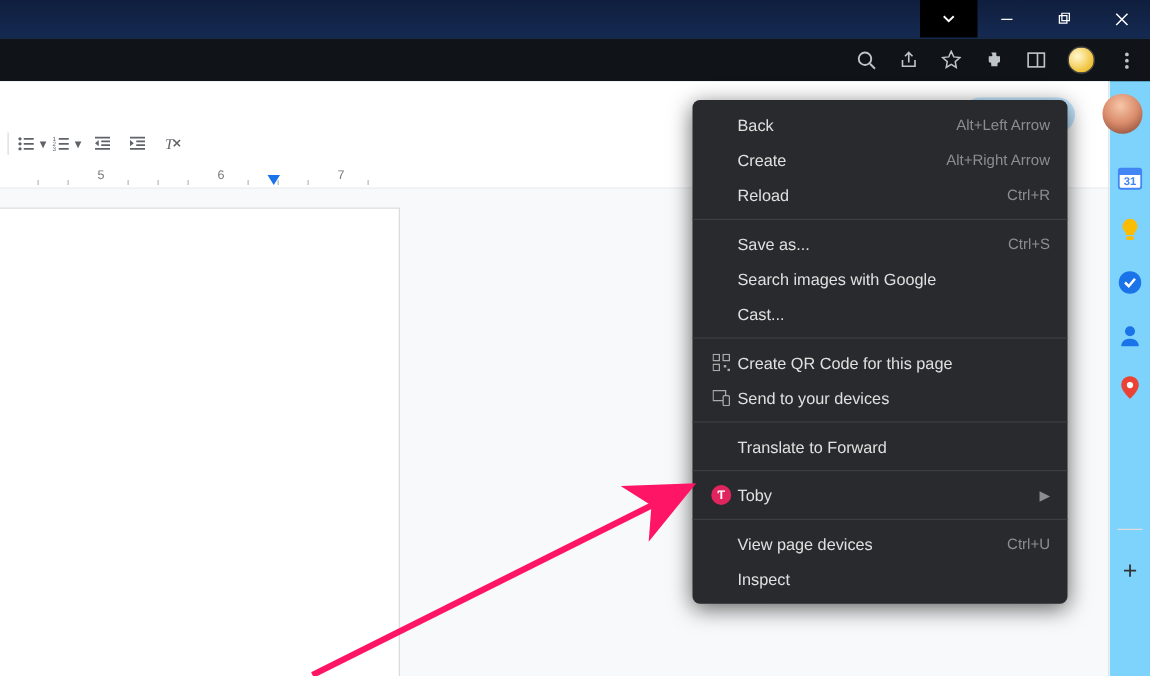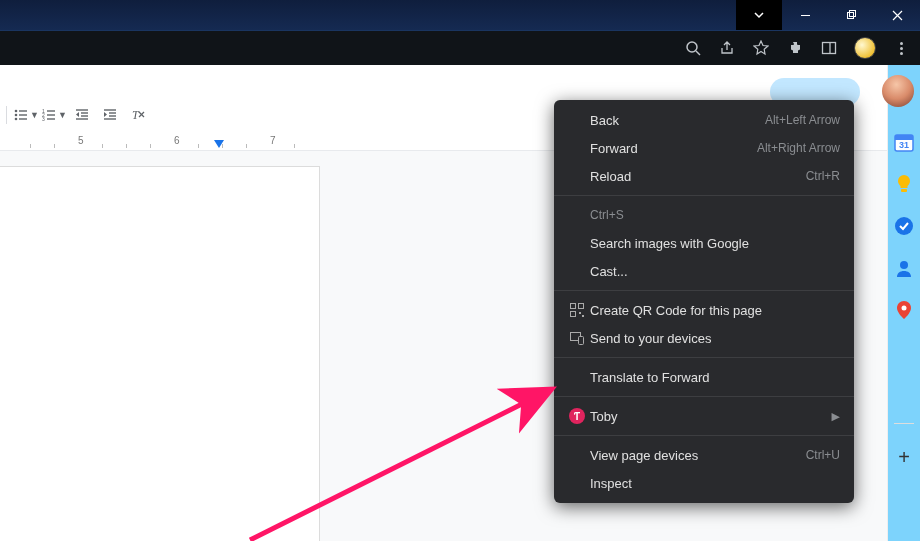--- a/index.html
+++ b/index.html
@@ -27,21 +27,21 @@
   .ruler-tick-minor{position:absolute;top:11px;width:1px;height:4px;background:#bbb;}
   .ruler .indent{position:absolute;top:7px;width:0;height:0;border-left:5px solid transparent;border-right:5px solid transparent;border-top:8px solid #1a73e8;}
   .canvas{position:absolute;top:86px;left:0;right:0;bottom:0;background:#f8f9fa;}
   .page{position:absolute;top:15px;left:-260px;width:580px;height:800px;background:#fff;border:1px solid #dcdcdc;}
   
   .rsb{position:absolute;top:65px;right:0;width:33px;bottom:0;background:#7dd3fc;border-left:1px solid #eee;display:flex;flex-direction:column;align-items:center;gap:22px;padding-top:15px;}
   .rsb .app{width:20px;height:20px;border-radius:4px;}
   .avatar-user{position:absolute;top:75px;right:6px;width:32px;height:32px;border-radius:50%;background:radial-gradient(circle at 45% 30%,#f6c6a8 0%,#d98b6a 50%,#7a3d2e 100%);z-index:5;}
   .share-btn{position:absolute;top:78px;right:60px;width:90px;height:28px;border-radius:16px;background:#c2e7ff;z-index:2;}
   
-  .ctx{position:absolute;top:100px;left:554px;width:300px;background:#292a2d;border-radius:6px;box-shadow:0 4px 18px rgba(0,0,0,.6);padding:6px 0;z-index:20;font-size:13px;color:#e0e0e0;}
+  .ctx{position:absolute;top:80px;left:554px;width:300px;background:#292a2d;border-radius:6px;box-shadow:0 4px 18px rgba(0,0,0,.6);padding:6px 0;z-index:20;font-size:13px;color:#e0e0e0;}
   .ctx-item{display:flex;align-items:center;height:28px;padding:0 14px 0 10px;}
   .ctx-item .ic{width:26px;display:flex;align-items:center;justify-content:center;color:#aaa;font-size:13px;}
   .ctx-item .lbl{flex:1;white-space:nowrap;}
   .ctx-item .sc{color:#8a8d91;font-size:12px;text-align:center;}
   .ctx-item .sub{color:#8a8d91;font-size:11px;}
   .ctx-sep{height:1px;background:#3d3e41;margin:5px 0;}
   .toby{width:16px;height:16px;border-radius:50%;background:#e0245e;display:flex;align-items:center;justify-content:center;color:#fff;font-size:10px;font-weight:bold;}
   
   .arrow{position:absolute;z-index:30;pointer-events:none;}
   .plus{font-size:20px;color:#333;font-weight:300;}
@@ -221,31 +221,32 @@
 </div>
 
 <div class="ctx">
   <div class="ctx-item">
       <span class="ic"></span>
       <span class="lbl">Back</span>
       <span class="sc">Alt+Left Arrow</span>
     </div>
   <div class="ctx-item">
       <span class="ic"></span>
-      <span class="lbl">Forward</span>
+      <span class="lbl">Create</span>
       <span class="sc">Alt+Right Arrow</span>
     </div>
   <div class="ctx-item">
       <span class="ic"></span>
       <span class="lbl">Reload</span>
       <span class="sc">Ctrl+R</span>
     </div>
   <div class="ctx-sep"></div>
   <div class="ctx-item">
       <span class="ic"></span>
+      <span class="lbl">Save as...</span>
       <span class="sc">Ctrl+S</span>
     </div>
   <div class="ctx-item">
       <span class="ic"></span>
       <span class="lbl">Search images with Google</span>
     </div>
   <div class="ctx-item">
       <span class="ic"></span>
       <span class="lbl">Cast...</span>
     </div>

